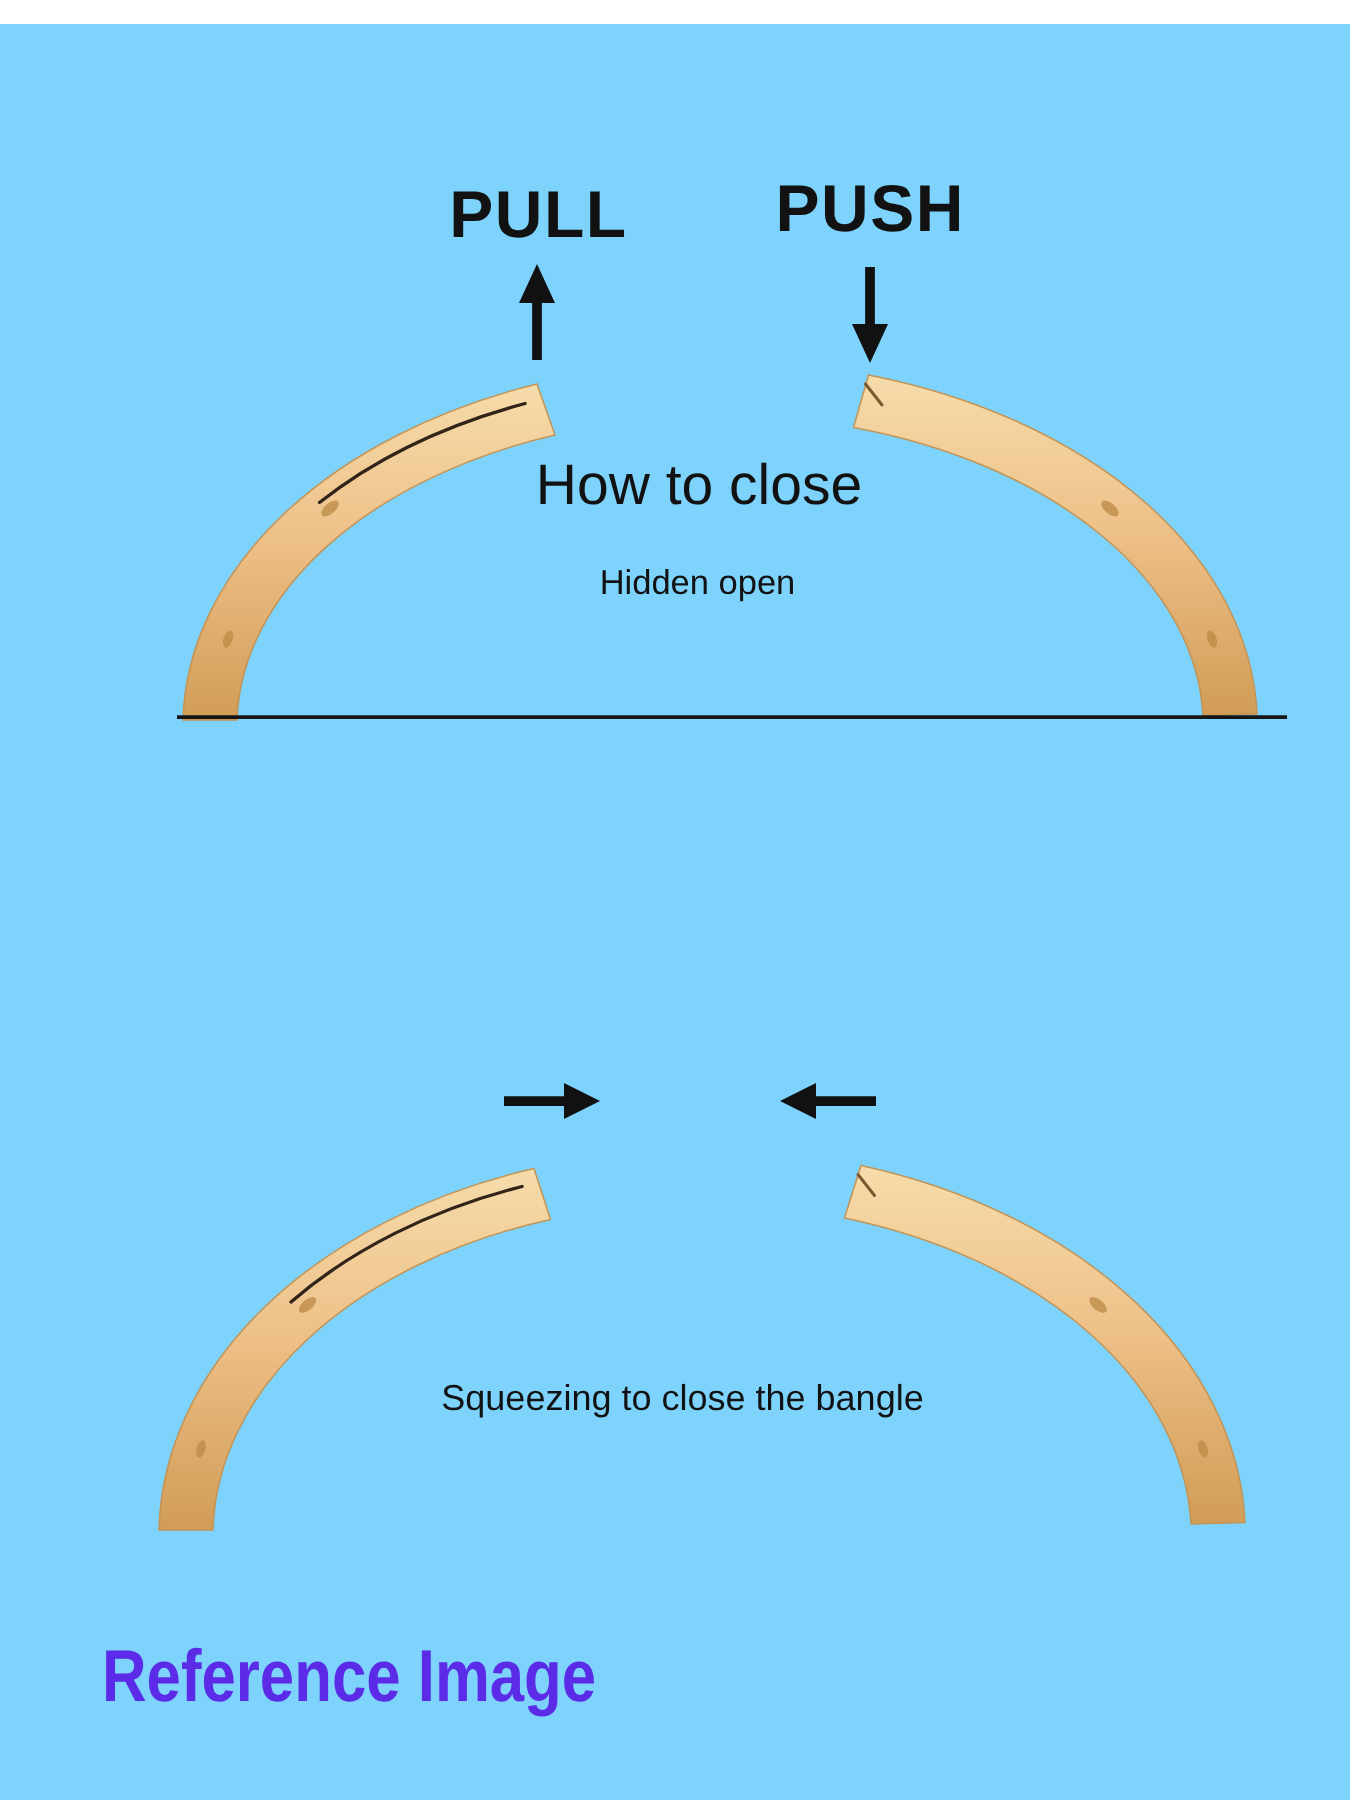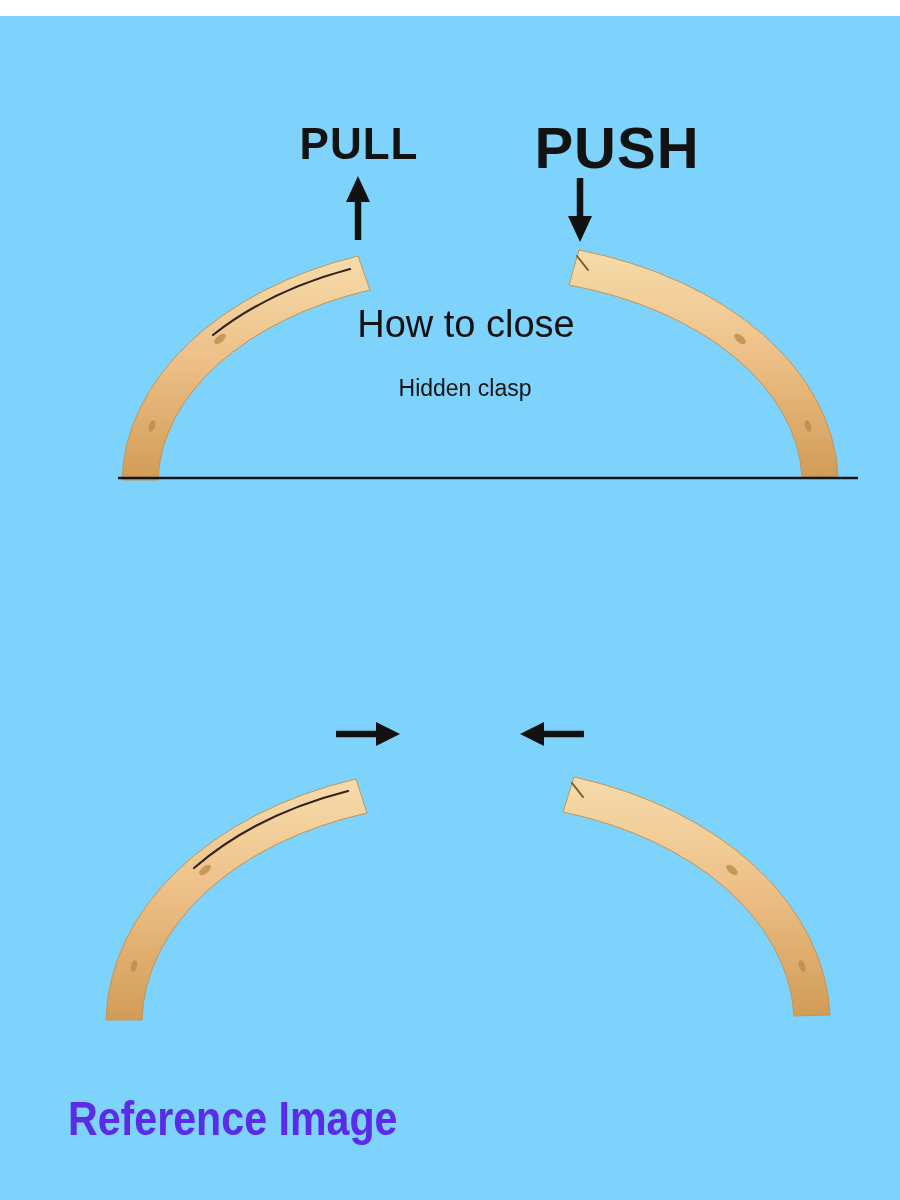--- a/index.html
+++ b/index.html
@@ -4,21 +4,21 @@
 <style>
   html,body{margin:0;padding:0;background:#ffffff;}
   .canvas{
     position:relative;width:900px;height:1200px;margin:16px auto;
     background:#7dd3fc;overflow:hidden;
     font-family:"Liberation Sans",sans-serif;
   }
   .svg-layer{position:absolute;left:0;top:0;width:900px;height:1200px;}
   .txt{position:absolute;color:var(--text,#121212);line-height:1.1;}
   .pull-label{left:259px;top:104px;width:200px;text-align:center;font-size:44px;font-weight:600;letter-spacing:1px;}
-  .push-label{left:517px;top:100px;width:200px;text-align:center;font-size:58px;font-weight:600;letter-spacing:1px;}
+  .push-label{left:517px;top:100px;width:200px;text-align:left;font-size:44px;font-weight:600;letter-spacing:1px;}
   .open-title{left:266px;top:288px;width:400px;text-align:center;font-size:38px;font-weight:400;}
   .open-subtitle{left:265px;top:360px;width:400px;text-align:center;font-size:23px;font-weight:400;}
   .close-title{left:266px;top:828px;width:400px;text-align:center;font-size:38px;font-weight:400;}
   .close-subtitle{left:255px;top:904px;width:400px;text-align:center;font-size:24px;font-weight:400;}
   .reference-label{
     left:68px;top:1076px;font-size:49px;font-weight:700;white-space:nowrap;
     color:var(--accent_purple,#5b2be8);
     transform:scaleX(0.84);transform-origin:left top;letter-spacing:0px;
   }
   .bangle{fill:url(#goldGrad);stroke:#c49455;stroke-width:1;}
@@ -88,17 +88,18 @@
         <ellipse class="stud" cx="134" cy="950" rx="6" ry="3" transform="rotate(-75 134 950)"></ellipse>
         <ellipse class="stud" cx="732" cy="854" rx="7" ry="3.5" transform="rotate(40 732 854)"></ellipse>
         <ellipse class="stud" cx="802" cy="950" rx="6" ry="3" transform="rotate(72 802 950)"></ellipse>
       </g>
     </g>
   </svg>
 
   <div class="txt pull-label">PULL</div>
   <div class="txt push-label">PUSH</div>
   <div class="txt open-title">How to close</div>
-  <div class="txt open-subtitle">Hidden clasp</div>
+  <div class="txt open-subtitle">Hidden open</div>
 
+  <div class="txt close-subtitle">Squeezing to close the bangle</div>
 
   <div class="txt reference-label">Reference Image</div>
 </div>
 
 </body></html>

